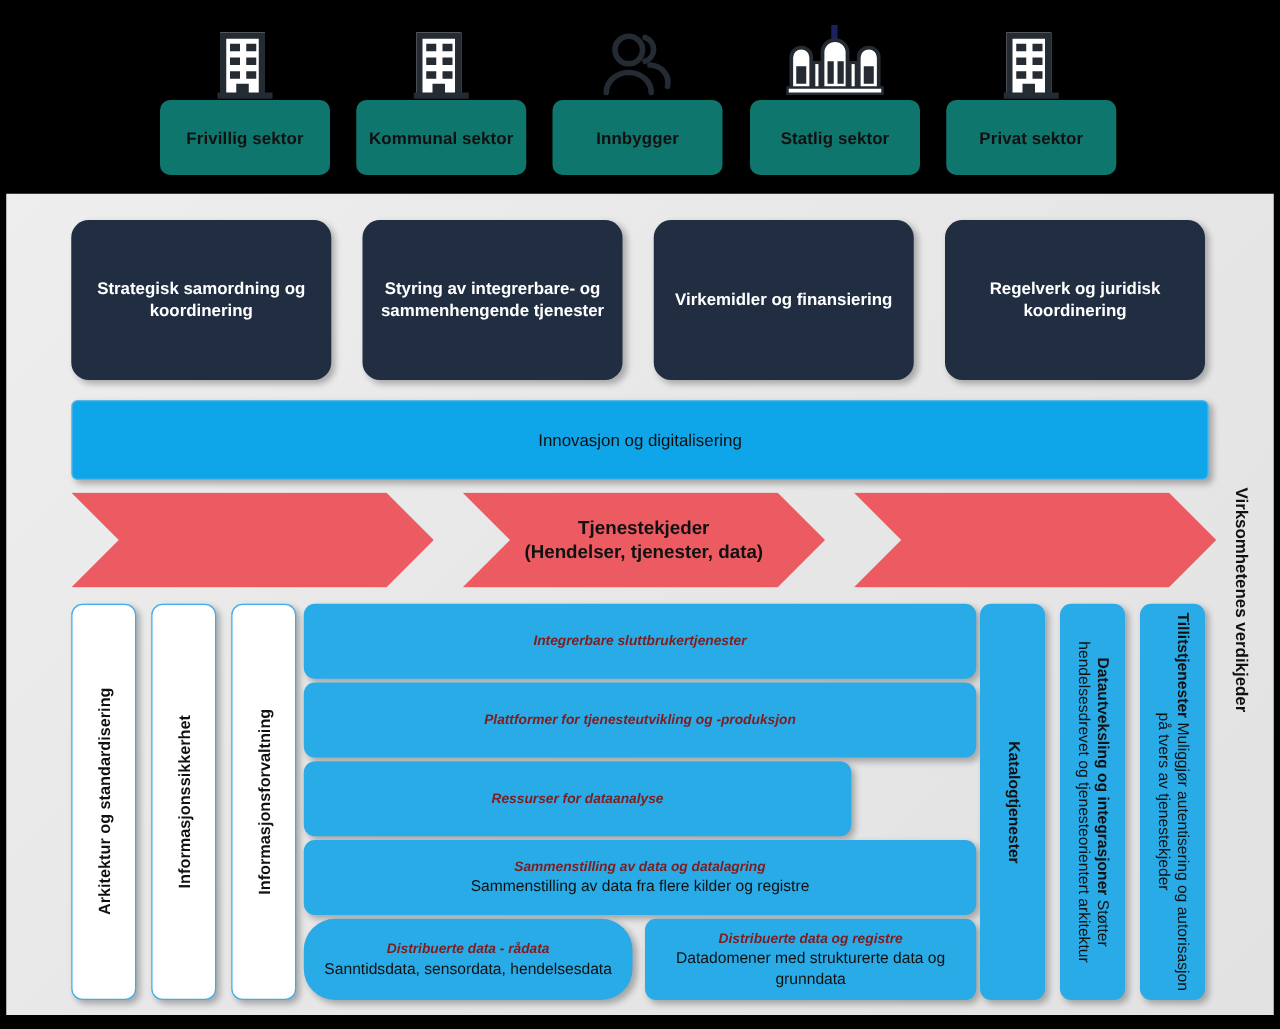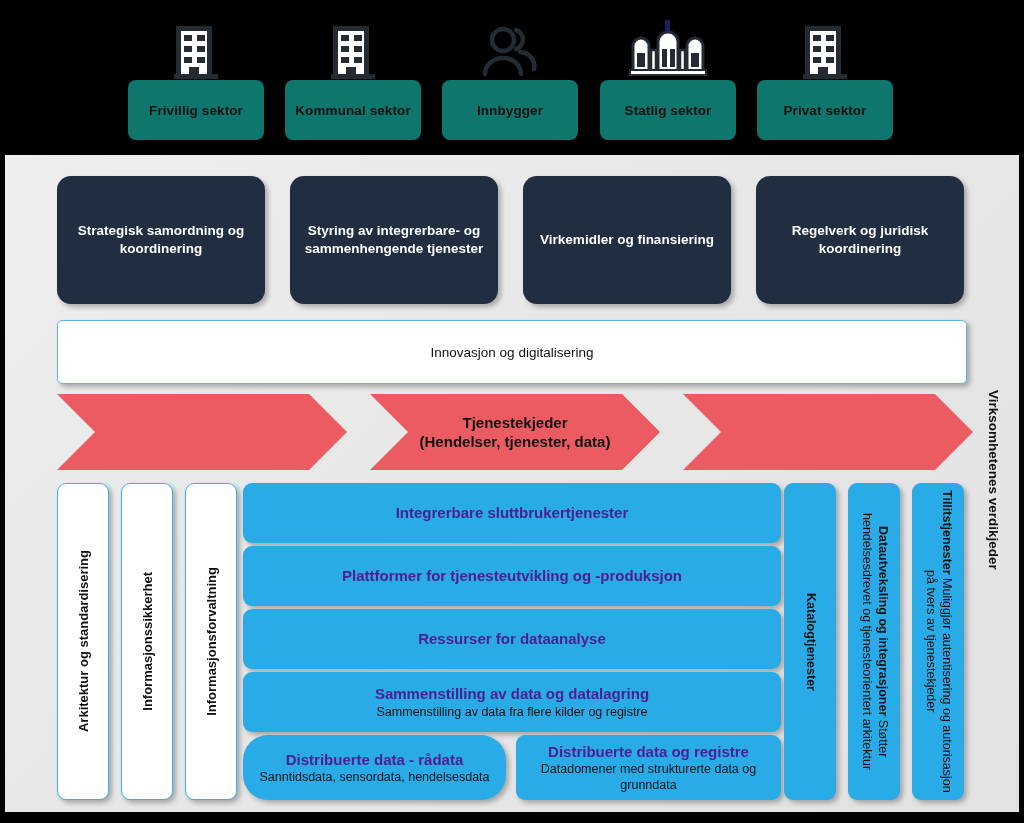--- a/index.html
+++ b/index.html
@@ -30,21 +30,21 @@
   .dark-box{
     position:absolute;top:176px;height:128px;border-radius:14px;
     background:#212e42;color:#fff;display:flex;align-items:center;
     justify-content:center;text-align:center;font-weight:bold;font-size:13.5px;
     line-height:1.35;padding:0 14px;box-sizing:border-box;
   }
 
   
   #innovation{
     position:absolute;left:57px;top:320px;width:908px;height:62px;
-    background:#ffffff;border:1.5px solid #5bb6e8;border-radius:5px;
+    background:#0ea5e9;border:1.5px solid #5bb6e8;border-radius:5px;
     display:flex;align-items:center;justify-content:center;
     font-size:13.5px;color:#111;font-weight:normal;
   }
 
   
   .chev{
     position:absolute;top:394px;height:76px;background:#ec5a62;
     clip-path:polygon(0 0, calc(100% - 38px) 0, 100% 50%, calc(100% - 38px) 100%, 0 100%, 38px 50%);
     display:flex;align-items:center;justify-content:center;text-align:center;
     font-size:15px;font-weight:bold;color:#111;line-height:1.3;
@@ -77,21 +77,21 @@
   }
   .bpillar .vtxt b{font-weight:bold;}
   .bpillar .vtxt .sub{font-weight:normal;}
 
   
   .bbox{
     position:absolute;background:#29abe8;border-radius:9px;
     display:flex;flex-direction:column;align-items:center;justify-content:center;
     text-align:center;box-sizing:border-box;padding:4px 10px;
   }
-  .bbox .t1{font-size:15px;font-weight:bold;color:#4c1d95;line-height:1.3;}
+  .bbox .t1{font-size:11px;font-weight:bold;color:#7f1d1d;line-height:1.3;font-style:italic;}
   .bbox .t2{font-size:12.5px;font-weight:normal;color:#111;line-height:1.3;}
 
   
   #sidelabel{
     position:absolute;left:978px;top:330px;width:30px;height:300px;
     display:flex;align-items:center;justify-content:center;
   }
   #sidelabel span{
     writing-mode:vertical-rl;font-size:13.5px;font-weight:bold;color:#111;
     white-space:nowrap;
@@ -229,21 +229,21 @@
       </div>
     </div>
 
   <div id="stack-layer">
       <div class="bbox shadow" style="left: 243px; top: 483px; width: 538px; height: 60px;">
         <div class="t1">Integrerbare sluttbrukertjenester</div>
       </div>
       <div class="bbox shadow" style="left: 243px; top: 546px; width: 538px; height: 60px;">
         <div class="t1">Plattformer for tjenesteutvikling og -produksjon</div>
       </div>
-      <div class="bbox shadow" style="left: 243px; top: 609px; width: 538px; height: 60px;">
+      <div class="bbox shadow" style="left: 243px; top: 609px; width: 438px; height: 60px;">
         <div class="t1">Ressurser for dataanalyse</div>
       </div>
       <div class="bbox shadow" style="left: 243px; top: 672px; width: 538px; height: 60px;">
         <div class="t1">Sammenstilling av data og datalagring</div>
         <div class="t2">Sammenstilling av data fra flere kilder og registre</div>
       </div>
       <div class="bbox shadow" style="left: 243px; top: 735px; width: 263px; height: 65px; border-radius: 25px;">
         <div class="t1">Distribuerte data - rådata</div>
         <div class="t2">Sanntidsdata, sensordata, hendelsesdata</div>
       </div>

